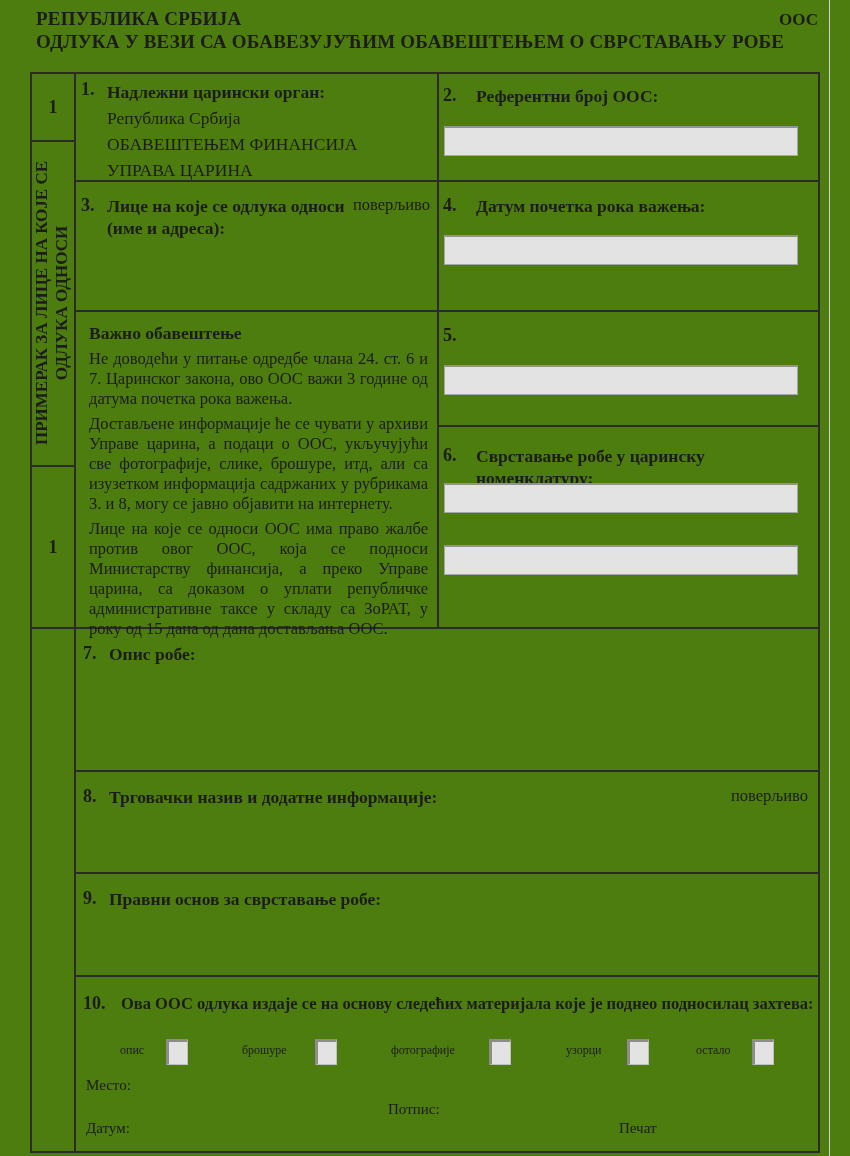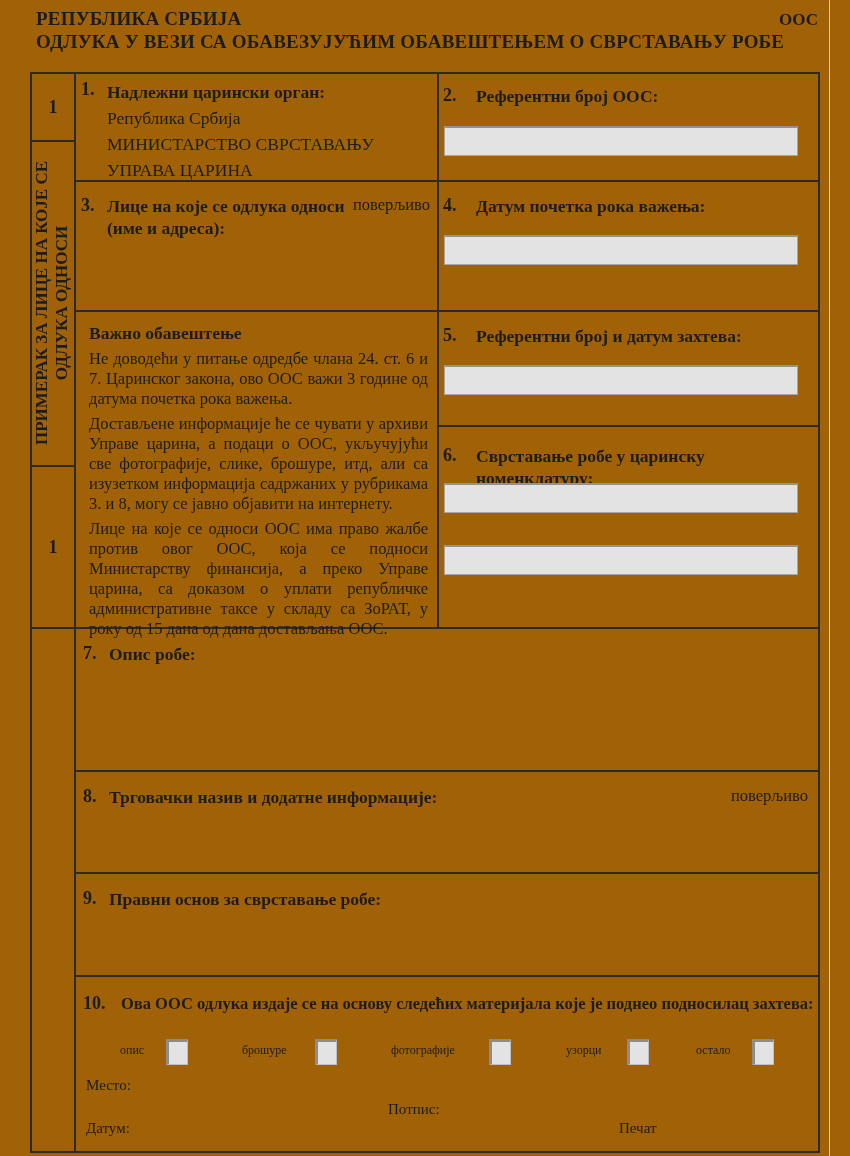--- a/index.html
+++ b/index.html
@@ -1,17 +1,17 @@
 <!DOCTYPE html>
 <html><head>
 <meta charset="utf-8">
 <style>
   html,body { margin:0; padding:0; background:#ffffff; }
   .page {
-    position:relative; width:850px; height:1156px; background:#a16207;
+    position:relative; width:850px; height:1156px; background:#4d7c0f;
     font-family:"Liberation Serif", serif; color:#1c1c1c; overflow:hidden;
   }
   
   .hdr-line { position:absolute; left:36px; font-weight:bold; font-size:19px; letter-spacing:.2px; white-space:nowrap; }
   .hdr-corner { position:absolute; right:32px; top:10px; font-weight:bold; font-size:17px; }
   .scan-edge { position:absolute; left:829px; top:0; width:1px; height:1156px; background:#cfcfcf; }
 
   
   .frame { position:absolute; left:30px; top:72px; width:786px; height:1077px; border:2px solid #2b2b2b; }
   .vl, .hl { position:absolute; background:#2b2b2b; }
@@ -85,21 +85,21 @@
     </div>
     <div class="cell side-num" style="left:0; top:393px; width:42px; height:160px;">1</div>
 
     <div class="cell" style="left:44px; top:0; width:361px; height:106px; padding:5px 6px 0 5px;">
       <div class="row">
         <span class="num">1.</span>
         <div>
           <div class="lbl" style="line-height:26px;">Надлежни царински орган:</div>
           <div class="addr-lines">
             <div>Република Србија</div>
-            <div>МИНИСТАРСТВО СВРСТАВАЊУ</div>
+            <div>ОБАВЕШТЕЊЕМ ФИНАНСИЈА</div>
             <div>УПРАВА ЦАРИНА</div>
           </div>
         </div>
       </div>
     </div>
 
     <div class="cell" style="left:409px; top:0; width:377px; height:106px; padding:11px 8px 0 2px;">
       <div class="row">
         <span class="num-r">2.</span>
         <span class="lbl">Референтни број ООС:</span>
@@ -129,21 +129,20 @@
     <div class="cell notice" style="left:44px; top:238px; width:361px; height:315px; padding:10px 9px 0 13px;">
       <div class="notice-title">Важно обавештење</div>
       <p>Не доводећи у питање одредбе члана 24. ст. 6 и 7. Царинског закона, ово ООС важи 3 године од датума почетка рока важења.</p>
       <p>Достављене информације ће се чувати у архиви Управе царина, а подаци о ООС, укључујући све фотографије, слике, брошуре, итд, али са изузетком информација садржаних у рубрикама 3. и 8, могу се јавно објавити на интернету.</p>
       <p>Лице на које се односи ООС има право жалбе против овог ООС, која се подноси Министарству финансија, а преко Управе царина, са доказом о уплати републичке административне таксе у складу са ЗоРАТ, у року од 15 дана од дана достављања ООС.</p>
     </div>
 
     <div class="cell" style="left:409px; top:238px; width:377px; height:113px; padding:13px 8px 0 2px;">
       <div class="row">
         <span class="num-r">5.</span>
-        <span class="lbl">Референтни број и датум захтева:</span>
       </div>
       <div class="field-box" style="top:53px;"></div>
     </div>
 
     <div class="cell" style="left:409px; top:353px; width:377px; height:200px; padding:18px 8px 0 2px;">
       <div class="row">
         <span class="num-r">6.</span>
         <span class="lbl">Сврставање робе у царинску номенклатуру:</span>
       </div>
       <div class="field-box" style="top:56px;"></div>

